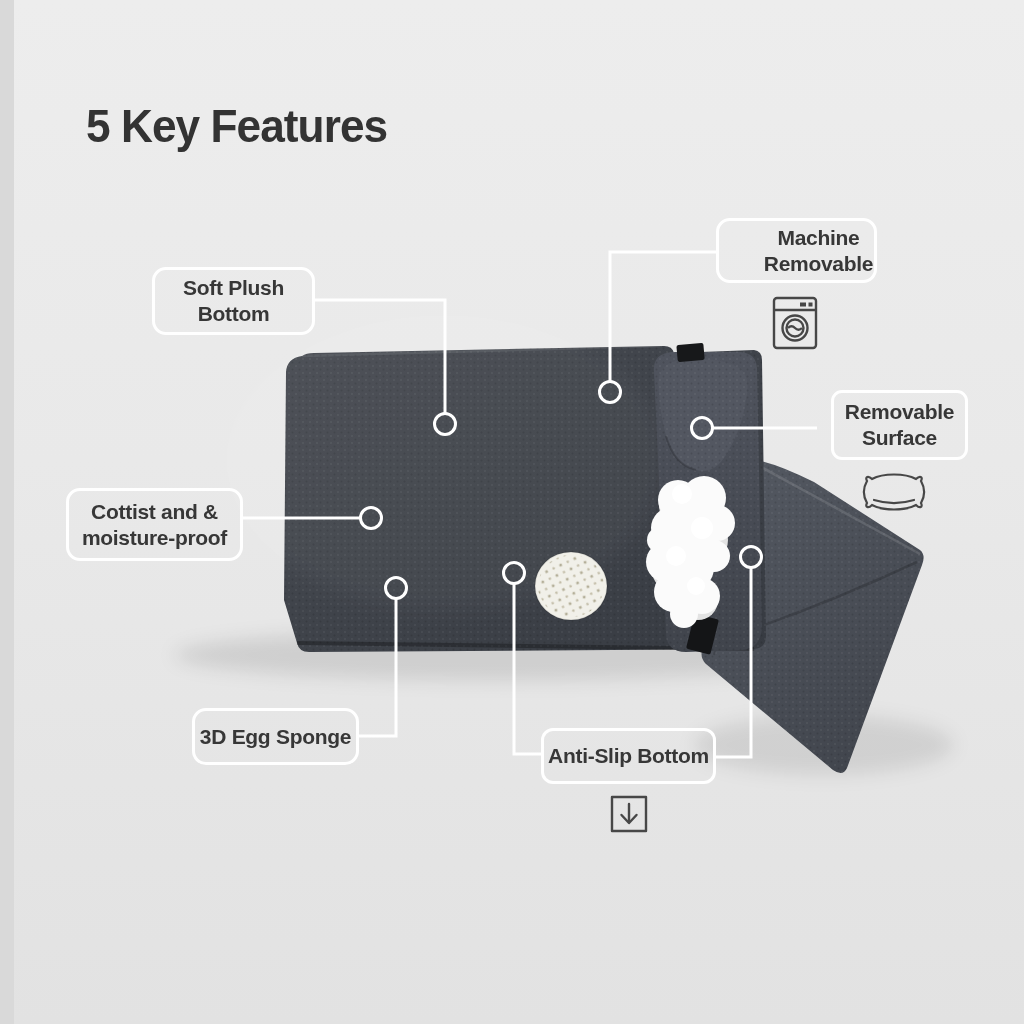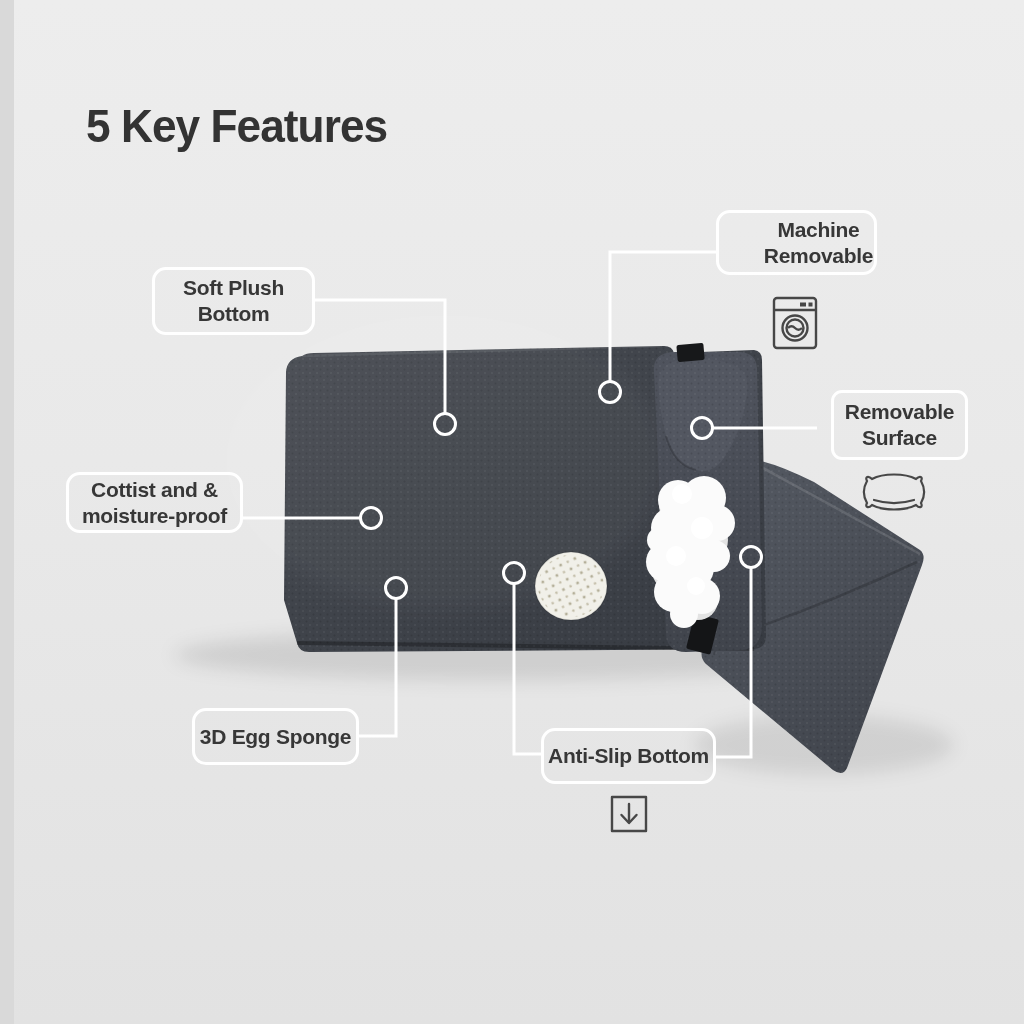--- a/index.html
+++ b/index.html
@@ -171,41 +171,41 @@
     </g>
   </svg>
 
   <h1 class="page-title">5 Key Features</h1>
 
   <div class="callout" style="left:138px; top:267px; width:163px; height:68px;">
     <div class="ln">Soft Plush</div>
     <div class="ln">Bottom</div>
   </div>
 
-  <div class="callout" style="left:702px; top:210px; width:161px; height:65px;padding-left:44px;">
+  <div class="callout" style="left:702px; top:218px; width:161px; height:65px;padding-left:44px;">
     <div class="ln">Machine</div>
     <div class="ln">Removable</div>
   </div>
 
   <div class="callout" style="left:817px; top:390px; width:137px; height:70px;border-radius:11px;">
     <div class="ln">Removable</div>
     <div class="ln">Surface</div>
   </div>
 
-  <div class="callout" style="left:52px; top:472px; width:177px; height:61px;">
+  <div class="callout" style="left:52px; top:488px; width:177px; height:73px;">
     <div class="ln">Cottist and &amp;</div>
     <div class="ln">moisture-proof</div>
   </div>
 
   <div class="callout" style="left:178px; top:708px; width:167px; height:57px;">
     <div class="ln">3D Egg Sponge</div>
 
   </div>
 
-  <div class="callout" style="left:527px; top:728px; width:175px; height:56px;">
+  <div class="callout" style="left:527px; top:728px; width:175px; height:56px;border-radius:12px;">
     <div class="ln">Anti-Slip Bottom</div>
 
   </div>
 
   <svg class="icon-wrap" style="left:757px; top:295px;" width="48" height="56" viewBox="0 0 48 56" fill="none" stroke="#474747" stroke-width="2.4">
     <rect x="3" y="3" width="42" height="50" rx="3"></rect>
     <line x1="3" y1="15" x2="45" y2="15"></line>
     <rect x="29" y="7.5" width="6" height="4" fill="#474747" stroke="none"></rect>
     <rect x="37.5" y="7.5" width="4" height="4" fill="#474747" stroke="none"></rect>
     <circle cx="24" cy="33" r="12.5"></circle>

